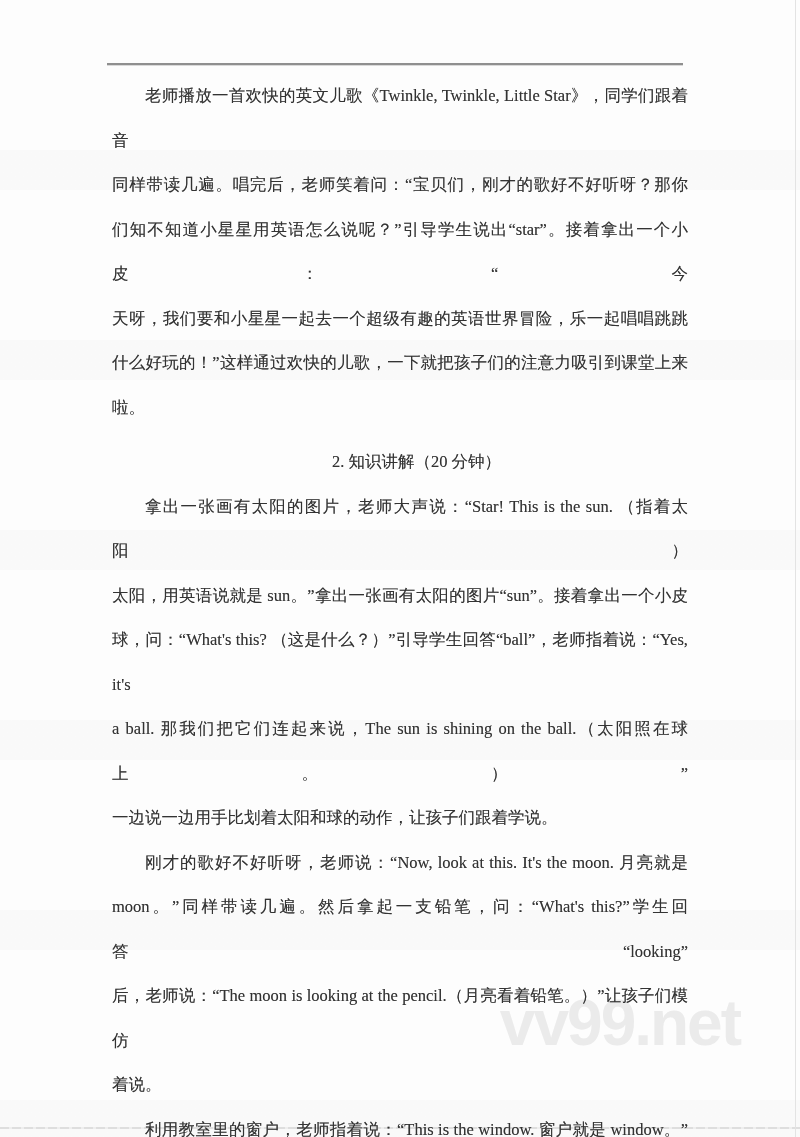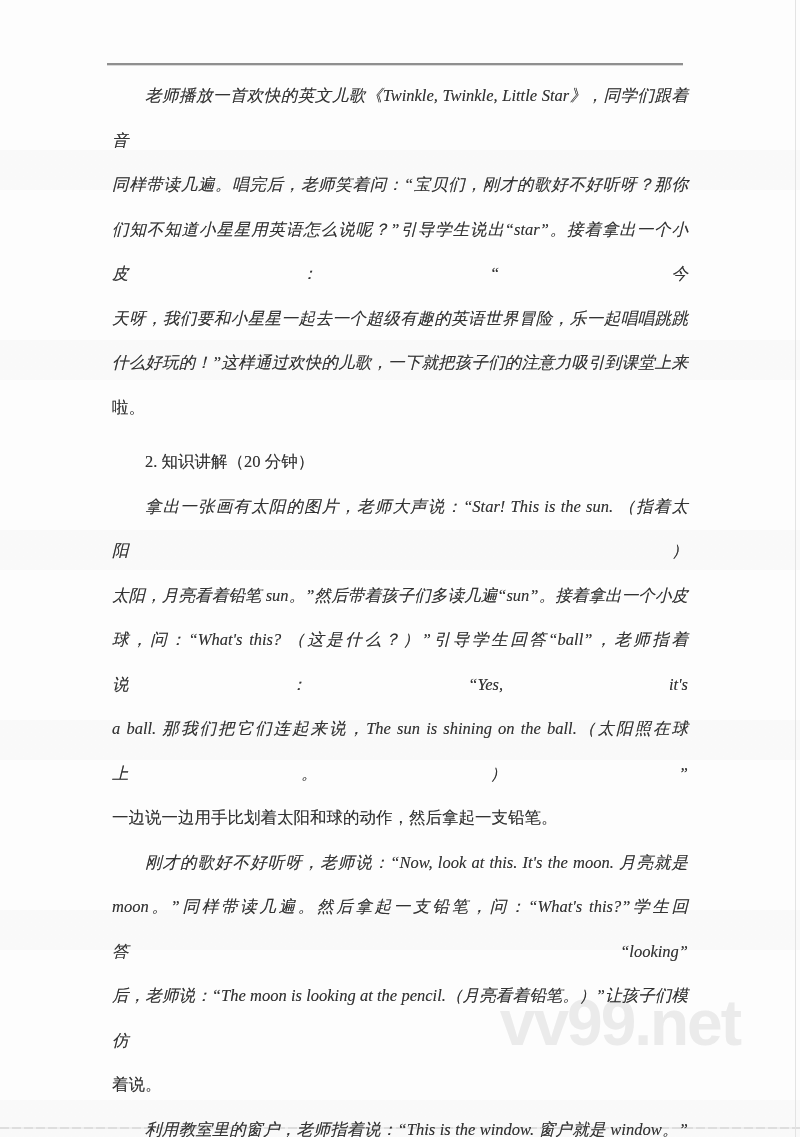--- a/index.html
+++ b/index.html
@@ -59,50 +59,49 @@
     z-index:1;
     color:#333333;
     font-size:16.5px;
     line-height:44.5px;
     text-shadow:0 0 0.6px rgba(40,40,40,0.45);
   }
   .line{white-space:normal;}
   .line.justify{
     text-align:justify;
     text-align-last:justify;
-    font-style:italic;
   }
   .line.left{text-align:left;}
   .line.first{text-indent:2em;}
   .line.heading{
     margin-top:10px;
     text-indent:2em;
-    text-align:left;
+    text-align:center;
   }
 </style>
 </head>
 <body>
 
 <div class="page">
   <div class="scan-texture"></div>
   <div class="top-rule"></div>
   <div class="watermark">vv99.net</div>
   <div class="content" id="doc-content">
       <div class="line justify first">老师播放一首欢快的英文儿歌《Twinkle, Twinkle, Little Star》，同学们跟着音</div>
       <div class="line justify">同样带读几遍。唱完后，老师笑着问：“宝贝们，刚才的歌好不好听呀？那你</div>
       <div class="line justify">们知不知道小星星用英语怎么说呢？”引导学生说出“star”。接着拿出一个小皮：“今</div>
       <div class="line justify">天呀，我们要和小星星一起去一个超级有趣的英语世界冒险，乐一起唱唱跳跳</div>
       <div class="line justify">什么好玩的！”这样通过欢快的儿歌，一下就把孩子们的注意力吸引到课堂上来</div>
       <div class="line left">啦。</div>
       <div class="line heading">2. 知识讲解（20 分钟）</div>
       <div class="line justify first">拿出一张画有太阳的图片，老师大声说：“Star! This is the sun. （指着太阳）</div>
-      <div class="line justify">太阳，月亮看着铅笔 sun。”然后带着孩子们多读几遍“sun”。接着拿出一个小皮</div>
+      <div class="line justify">太阳，用英语说就是 sun。”拿出一张画有太阳的图片“sun”。接着拿出一个小皮</div>
       <div class="line justify">球，问：“What's this?  （这是什么？）”引导学生回答“ball”，老师指着说：“Yes, it's</div>
       <div class="line justify">a ball. 那我们把它们连起来说，The sun is shining on the ball.（太阳照在球上。）”</div>
-      <div class="line left">一边说一边用手比划着太阳和球的动作，然后拿起一支铅笔。</div>
+      <div class="line left">一边说一边用手比划着太阳和球的动作，让孩子们跟着学说。</div>
       <div class="line justify first">刚才的歌好不好听呀，老师说：“Now, look at this. It's the moon.  月亮就是</div>
       <div class="line justify">moon。”同样带读几遍。然后拿起一支铅笔，问：“What's this?”学生回答“looking”</div>
       <div class="line justify">后，老师说：“The moon is looking at the pencil.（月亮看着铅笔。）”让孩子们模仿</div>
       <div class="line left">着说。</div>
       <div class="line justify first">利用教室里的窗户，老师指着说：“This is the window.  窗户就是 window。”</div>
     </div>
   <div class="bottom-rule"></div>
   <div class="right-edge"></div>
 </div>
 

